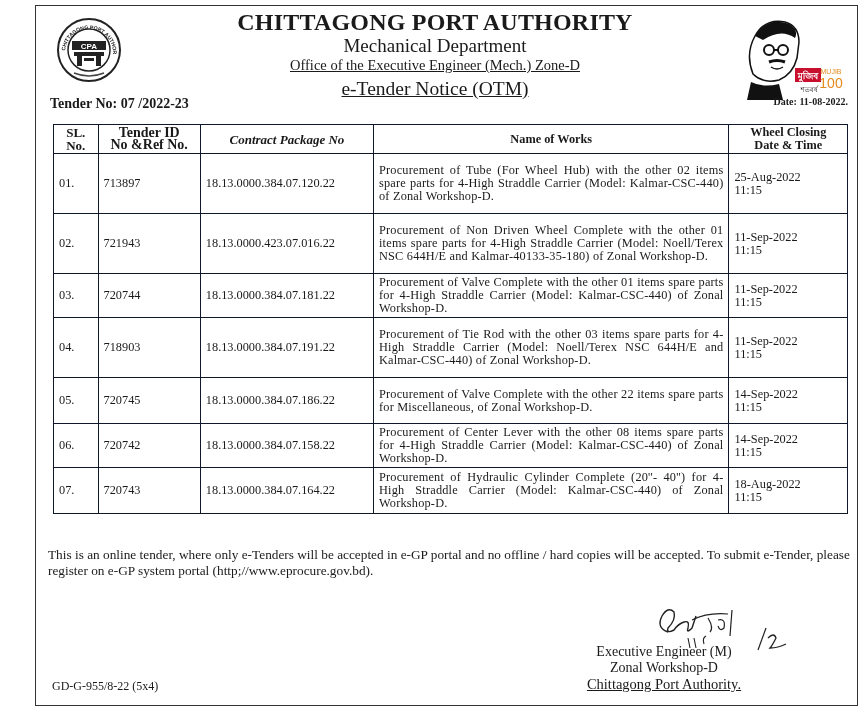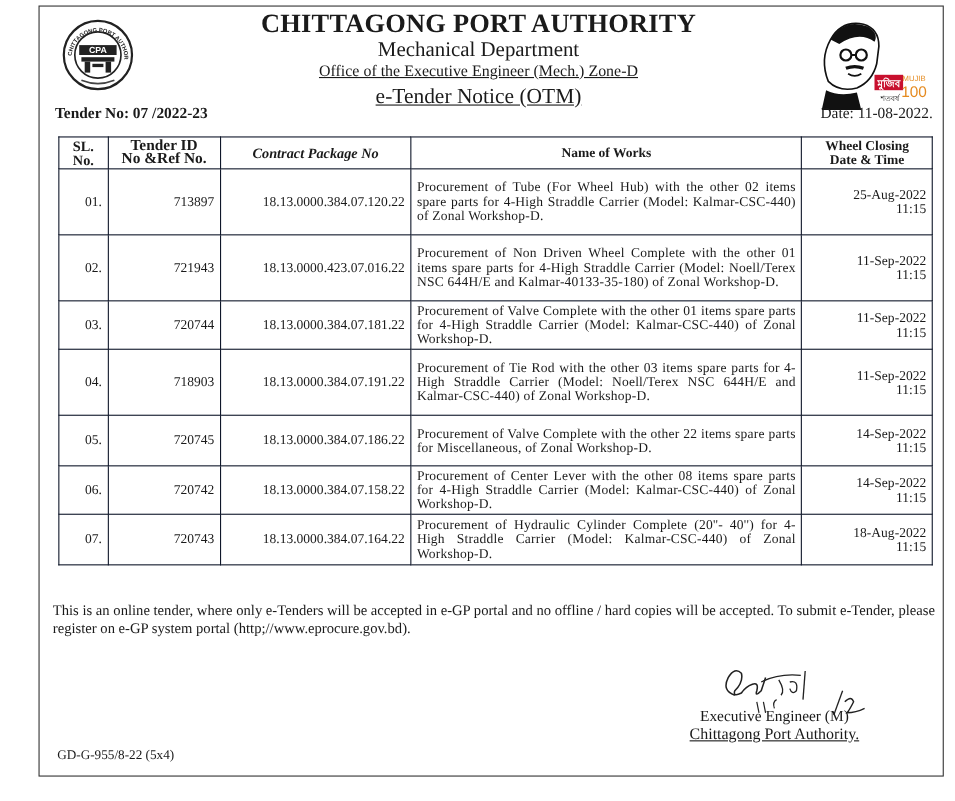--- a/index.html
+++ b/index.html
@@ -6,33 +6,33 @@
   body { width: 868px; height: 728px; position: relative; overflow: hidden; font-family: "Liberation Serif", serif; color: #1a1a1a; }
   .frame { position: absolute; left: 35px; top: 5px; width: 823px; height: 701px; border: 1.5px solid #333; box-sizing: border-box; }
   .logo-left { position: absolute; left: 56px; top: 17px; width: 66px; height: 66px; }
   .logo-right { position: absolute; left: 733px; top: 14px; width: 118px; height: 86px; }
   .header { position: absolute; left: 200px; top: 8px; width: 470px; text-align: center; }
   .h-title { font-size: 24px; font-weight: bold; letter-spacing: 0.2px; line-height: 28px; }
   .h-dept { font-size: 19px; line-height: 20px; }
   .h-office { font-size: 14.5px; line-height: 18px; text-decoration: underline; }
   .h-notice { font-size: 19.5px; line-height: 24px; text-decoration: underline; margin-top: 3px; }
   .tender-no { position: absolute; left: 50px; top: 96px; font-size: 14px; font-weight: bold; }
-  .date { position: absolute; right: 20px; top: 96px; font-size: 14px; font-weight: normal; }
+  .date { position: absolute; right: 20px; top: 96px; font-size: 10px; font-weight: bold; }
   table.tender { position: absolute; left: 53px; top: 124px; width: 795px; border-collapse: collapse; font-family: "Liberation Serif", serif; font-size: 12.3px; }
   table.tender th, table.tender td { border: 1px solid #0f172a; padding: 0 5px; }
   table.tender th { font-weight: bold; text-align: center; line-height: 13px; height: 28px; }
   table.tender th.sm { font-size: 14px; line-height: 12px; }
   table.tender th.lg { font-size: 13px; }
-  table.tender td { text-align: right; vertical-align: middle; }
+  table.tender td { text-align: left; vertical-align: middle; }
   table.tender td.works { text-align: justify; text-align-last: left; line-height: 12.8px; padding: 1px 5px; letter-spacing: 0.2px; }
   table.tender td.closing { line-height: 13px; }
   .c-sl { width: 33px; } .c-id { width: 90px; } .c-pkg { width: 160px; font-style: italic; } .c-work { width: 340px; } .c-close { width: 106px; }
   .note { position: absolute; left: 48px; top: 547px; width: 810px; font-size: 13.3px; line-height: 16px; }
   .signature { position: absolute; left: 648px; top: 598px; width: 140px; height: 56px; }
-  .sign-block { position: absolute; left: 584px; top: 644px; width: 240px; text-align: center; font-size: 14px; line-height: 16px; }
+  .sign-block { position: absolute; left: 544px; top: 644px; width: 240px; text-align: center; font-size: 14px; line-height: 16px; }
   .sign-org { text-decoration: underline; font-size: 14.5px; }
   .gd { position: absolute; left: 52px; top: 679px; font-size: 12px; }
 </style>
 </head>
 <body>
 
 <div class="frame"></div>
 
 <svg class="logo-left" viewBox="0 0 66 66">
   <circle cx="33" cy="33" r="31" fill="none" stroke="#222" stroke-width="2"></circle>
@@ -168,16 +168,17 @@
   <path d="M 60 20 Q 66 30 62 34 M 70 22 Q 78 20 76 30 Q 72 34 70 28" fill="none" stroke="#222" stroke-width="1.2"></path>
   <path d="M 84 12 L 82 38" fill="none" stroke="#222" stroke-width="1.2"></path>
   <path d="M 40 40 L 42 50 M 46 40 L 48 50" fill="none" stroke="#222" stroke-width="1.1"></path>
   <path d="M 56 46 Q 54 40 58 38" fill="none" stroke="#222" stroke-width="1.1"></path>
   <path d="M 118 30 L 110 52" fill="none" stroke="#222" stroke-width="1.2"></path>
   <path d="M 120 40 Q 126 34 128 40 Q 124 48 122 50 Q 130 50 138 46" fill="none" stroke="#222" stroke-width="1.3"></path>
 </svg>
 
 <div class="sign-block">
   <div>Executive Engineer (M)</div>
+  <div>Zonal Workshop-D</div>
   <div class="sign-org">Chittagong Port Authority.</div>
 </div>
 
 <div class="gd">GD-G-955/8-22 (5x4)</div>
 
 </body></html>

